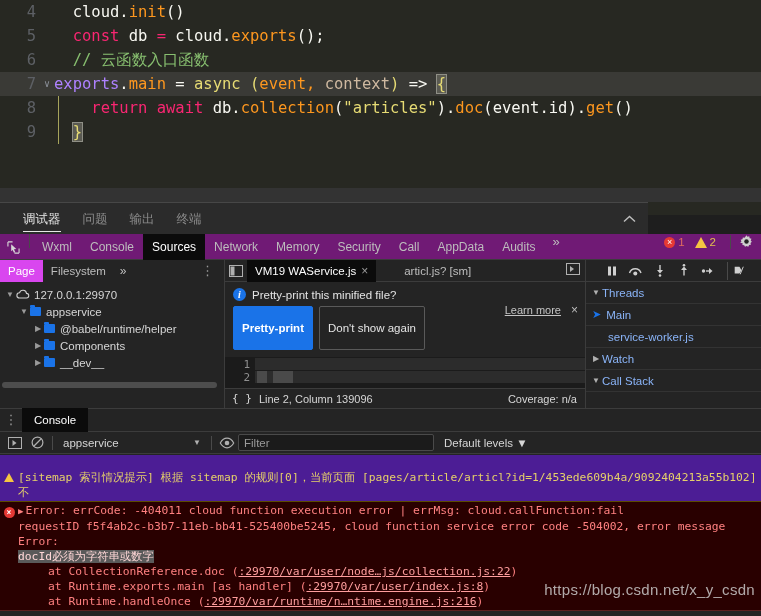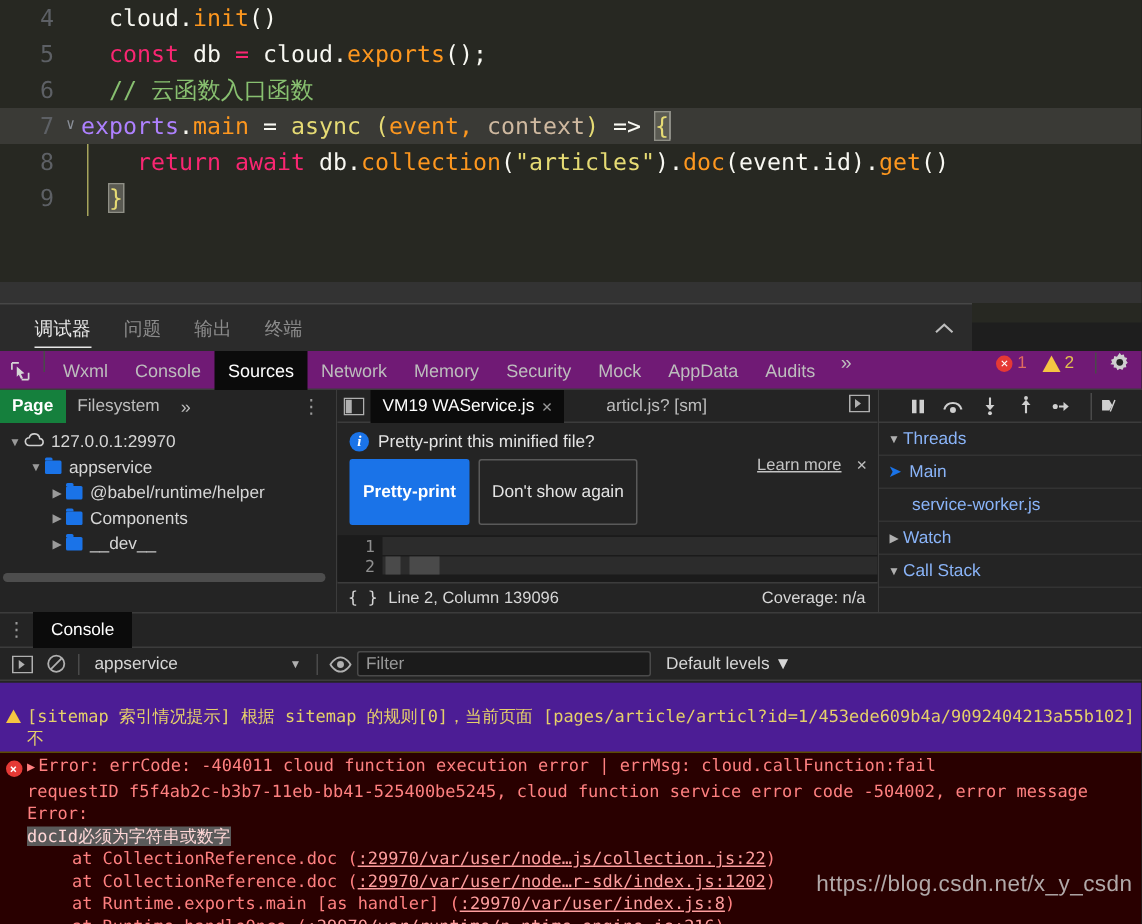--- a/index.html
+++ b/index.html
@@ -116,21 +116,21 @@
 
   .dt-body { display:flex; height:148px; }
 
   
   .nav-pane { width:225px; background:#242424; border-right:1px solid #3c3c3c; }
   .nav-tabs { height:22px; display:flex; align-items:center; background:#242424; }
   .nav-tab {
     font-size:11.5px; color:#bdbdbd; padding:0 8px; height:22px; line-height:22px;
     cursor:pointer;
   }
-  .nav-tab.active { background:#15803d; color:#fff;font-weight:bold; }
+  .nav-tab.active { background:#d946ef; color:#fff; }
   .nav-more { color:#bdbdbd; font-size:12px; padding:0 6px; cursor:pointer; }
   .nav-kebab { margin-left:auto; margin-right:10px; cursor:pointer; line-height:4px; color:#9a9a9a; font-size:13px;}
   .tree { padding-top:4px; font-size:11.5px; color:#d6d6d6; }
   .tree-row { display:flex; align-items:center; height:17px; cursor:pointer; }
   .tw { width:12px; text-align:center; color:#9a9a9a; font-size:8px; flex:none; }
   .cloud-ico { margin-right:4px; flex:none; }
   .folder-ico {
     width:11px; height:9px; background:#1a73e8; border-radius:1px;
     margin-right:5px; flex:none; position:relative;
   }
@@ -326,21 +326,21 @@
       </svg>
     </div>
     <div class="dt-sep"></div>
     <div id="dt-tab-list" style="display:flex;align-items:center;">
         <div class="dt-tab"><span>Wxml</span></div>
         <div class="dt-tab"><span>Console</span></div>
         <div class="dt-tab active"><span>Sources</span></div>
         <div class="dt-tab"><span>Network</span></div>
         <div class="dt-tab"><span>Memory</span></div>
         <div class="dt-tab"><span>Security</span></div>
-        <div class="dt-tab"><span>Mock</span></div>
+        <div class="dt-tab"><span>Call</span></div>
         <div class="dt-tab"><span>AppData</span></div>
         <div class="dt-tab"><span>Audits</span></div>
       </div>
     <div class="dt-more">»</div>
     <div class="dt-right">
       <div class="err-badge">
         <span class="err-dot">×</span>
         <span class="err-count">1</span>
         <span class="warn-tri"></span>
         <span class="warn-count">2</span>
@@ -578,21 +578,20 @@
     <div class="log-err">
       <div class="ico"><span class="circ-err">×</span></div>
       <div class="log-body">
         <div style="position:relative;">
           <span class="disc">▶</span><span class="errtxt">Error: errCode: -404011 cloud function execution error | errMsg: cloud.callFunction:fail</span>
         </div>
         <div class="errtxt">requestID f5f4ab2c-b3b7-11eb-bb41-525400be5245, cloud function service error code -504002, error message Error:</div>
         <div><span class="hl-sel">docId必须为字符串或数字</span></div>
         <div id="stack-list">
             <div class="stack-line"><span>at CollectionReference.doc (</span><span class="stack-url">:29970/var/user/node…js/collection.js:22</span><span>)</span></div>
-            <div class="stack-line"><span>at CollectionReference.doc (</span><span class="stack-url">:29970/var/user/node…r-sdk/index.js:1202</span><span>)</span></div>
             <div class="stack-line"><span>at Runtime.exports.main [as handler] (</span><span class="stack-url">:29970/var/user/index.js:8</span><span>)</span></div>
             <div class="stack-line"><span>at Runtime.handleOnce (</span><span class="stack-url">:29970/var/runtime/n…ntime.engine.js:216</span><span>)</span></div>
           </div>
       </div>
     </div>
 
   </div>
 
   <div class="watermark">https://blog.csdn.net/x_y_csdn</div>
 </div>

